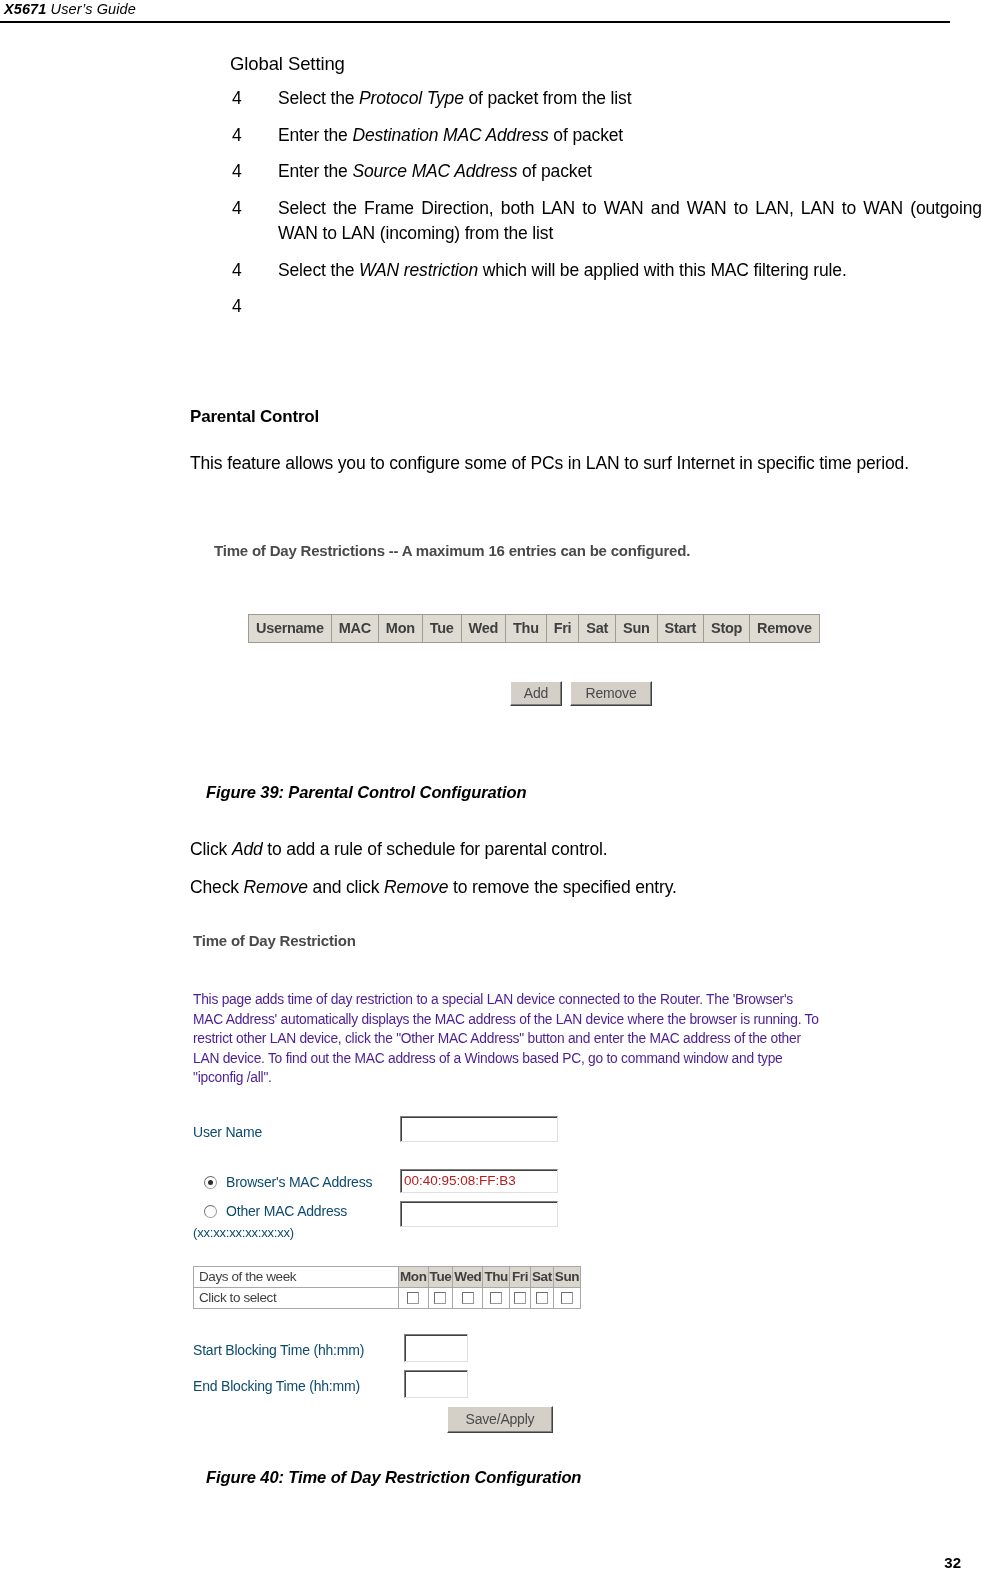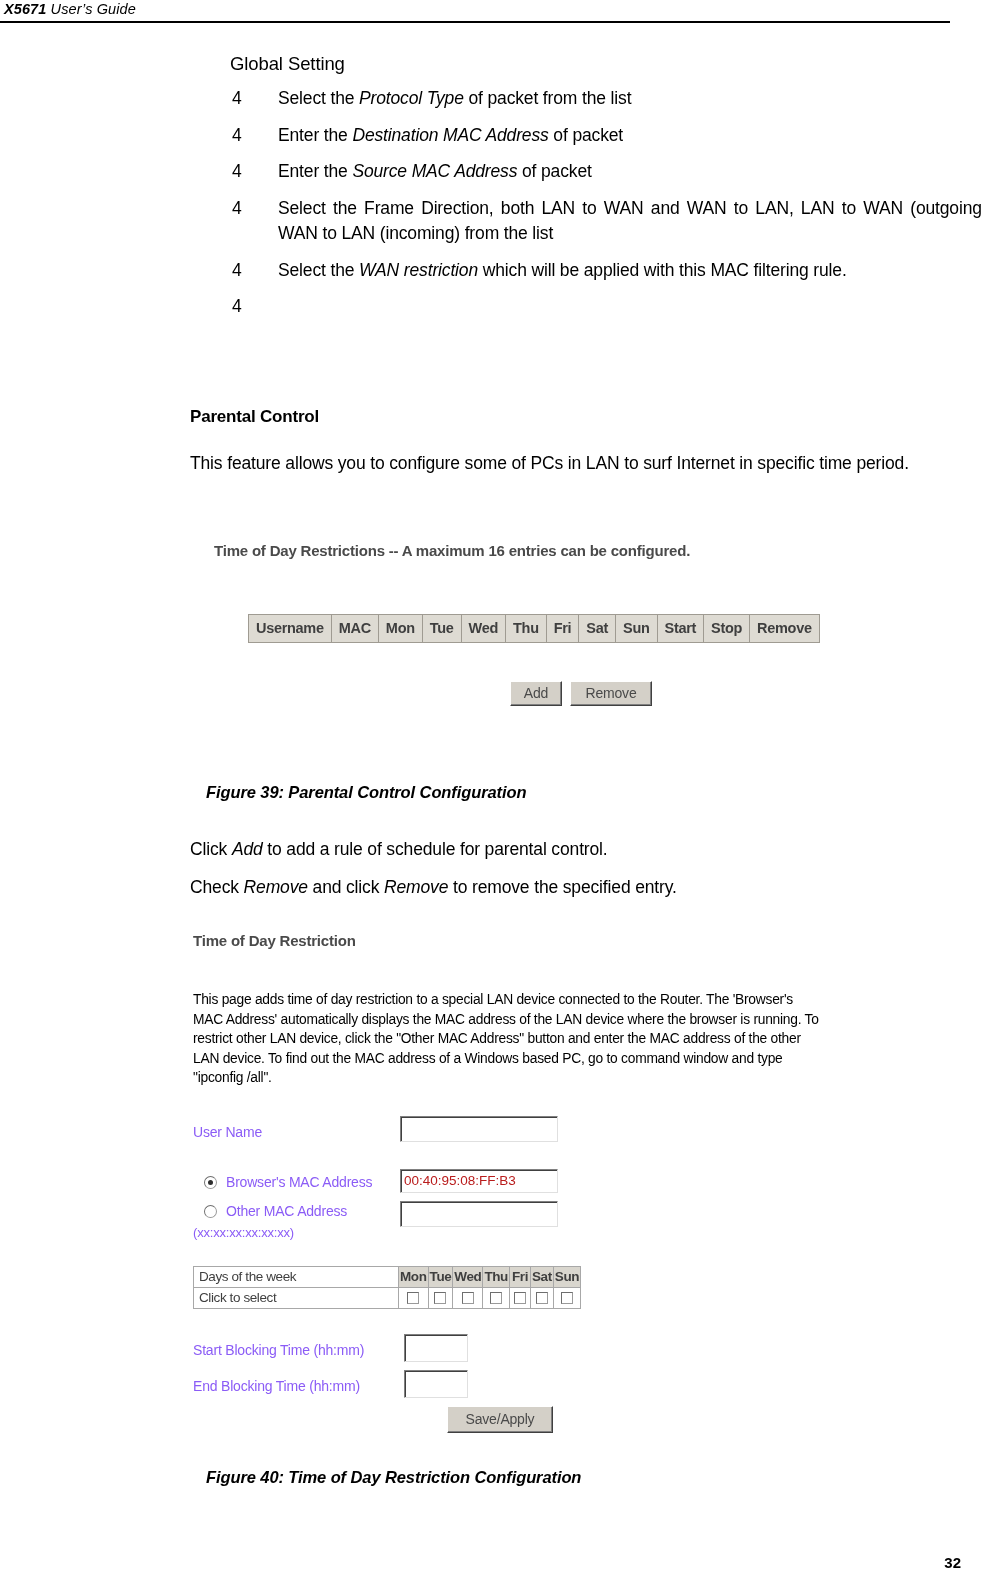--- a/index.html
+++ b/index.html
@@ -218,25 +218,25 @@
     font-weight: bold;
     text-align: center;
     padding: 2px 1px;
   }
   .days-table .daycell {
     text-align: center;
     background: #ffffff;
     padding: 2px 4px;
   }
 
-  .f40-row { position: absolute; font-size: 14px; color: #8b5cf6; letter-spacing: -0.2px; }
+  .f40-row { position: absolute; font-size: 14px; color: #0c4a6e; letter-spacing: -0.2px; }
   .f40-body {
     font-size: 13.8px;
     line-height: 19.5px;
-    color: #000000;
+    color: #4c1d95;
     letter-spacing: -0.25px;
   }
 
   
   #page-number {
     position: absolute;
     right: 20px;
     bottom: 8px;
     font-size: 15px;
     font-weight: bold;

